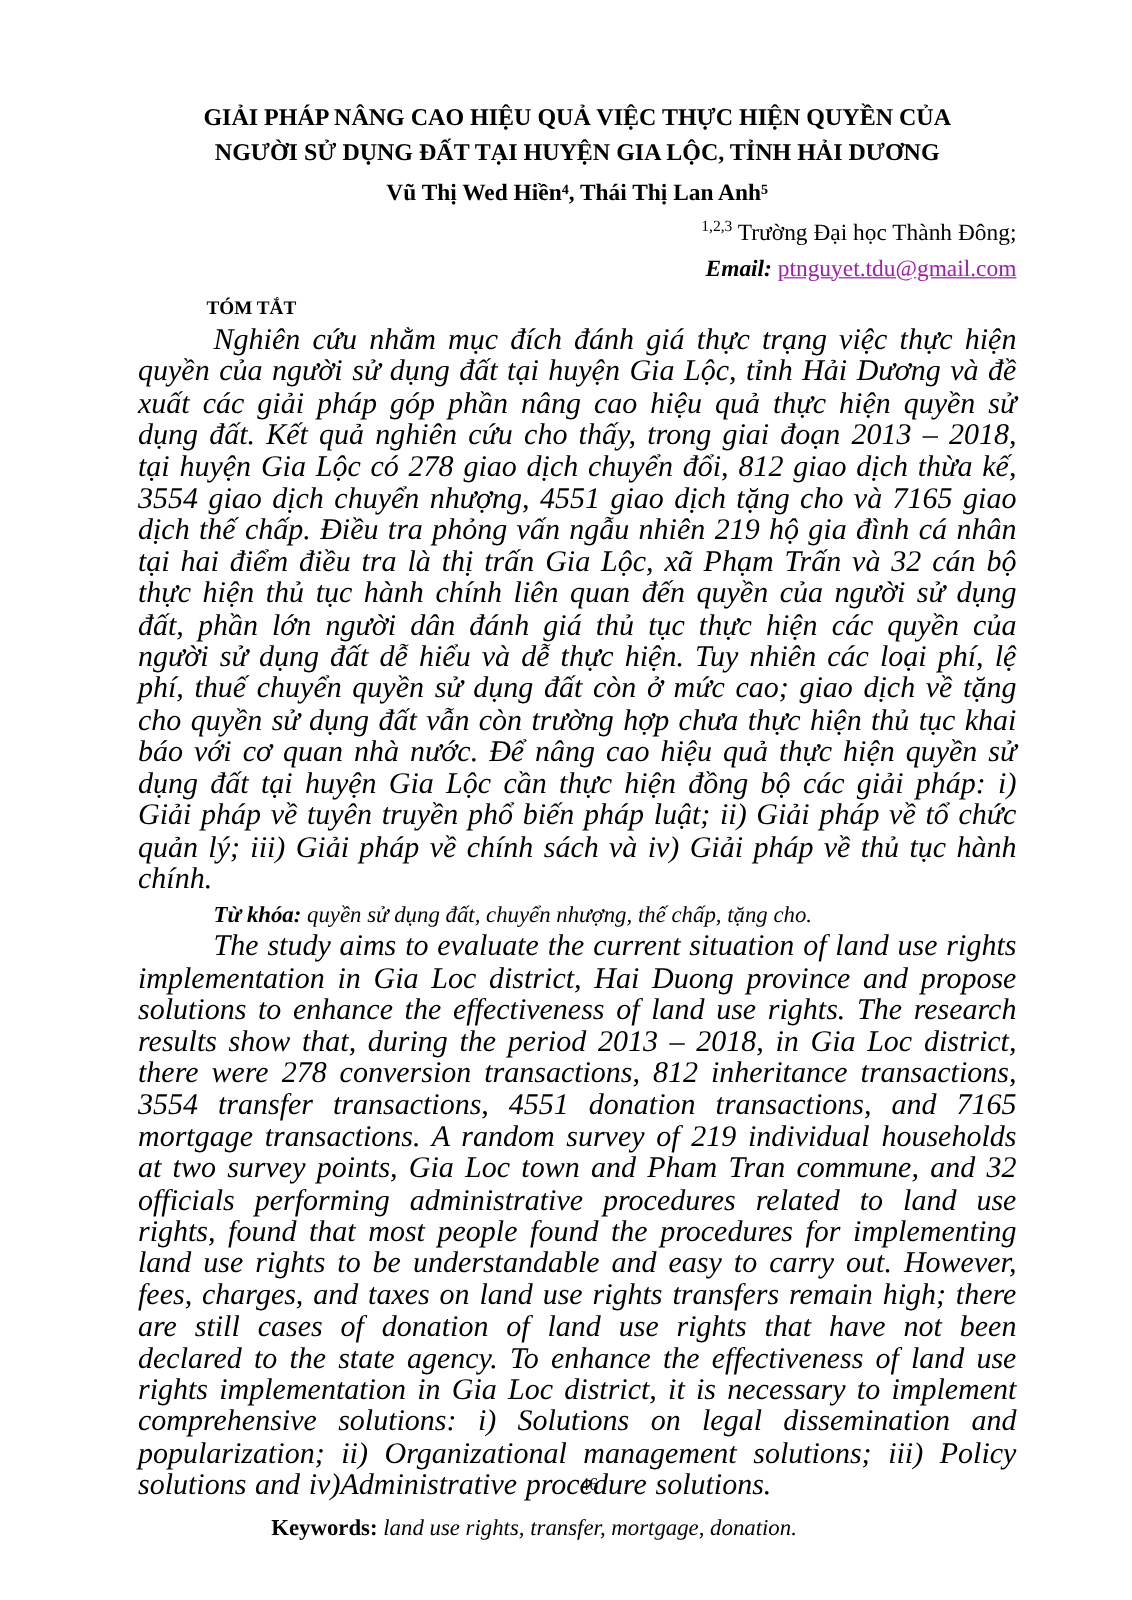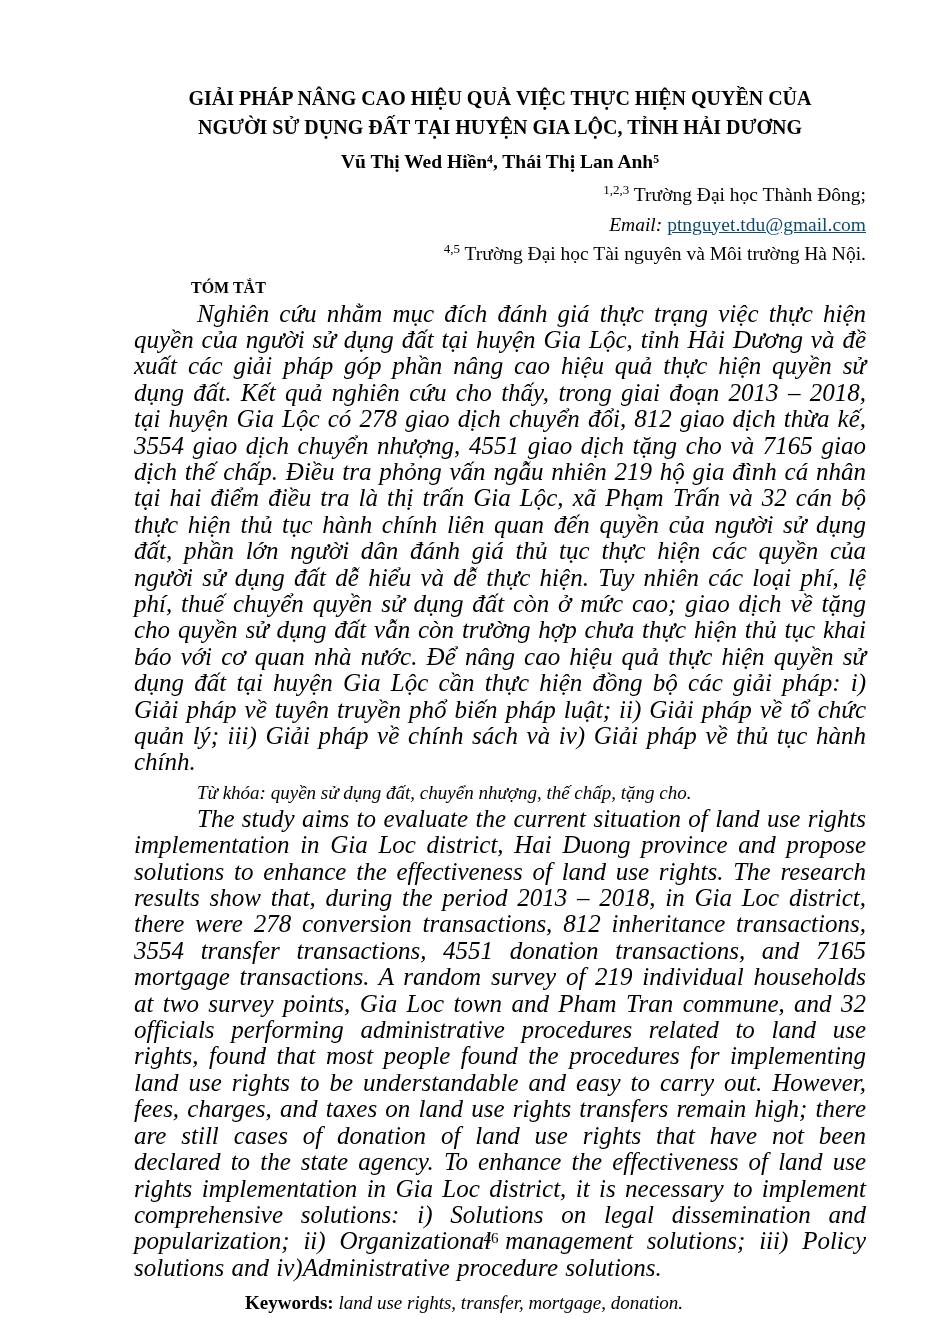--- a/index.html
+++ b/index.html
@@ -10,21 +10,21 @@
   body {
     width: 943px;
     height: 1333px;
     position: relative;
     font-family: "Liberation Serif", "DejaVu Serif", serif;
     color: #000000;
     overflow: hidden;
   }
   .content {
     position: absolute;
-    left: 134px;
+    left: 115px;
     top: 84px;
     width: 732px;
   }
   
   .title { margin: 0; padding: 0; }
   .title-line {
     display: block;
     text-align: center;
     font-weight: bold;
     font-size: 20px;
@@ -46,23 +46,23 @@
   .affil-line {
     display: block;
     text-align: right;
     font-size: 19.5px;
     line-height: 29.5px;
   }
   .affil-line sup {
     font-size: 13px;
     line-height: 0;
   }
-  .email-label { font-style: italic; }
+  .email-label { font-style: italic; font-weight: bold; }
   .email-link {
-    color: #0c4a6e;
+    color: #a21caf;
     text-decoration: underline;
     cursor: pointer;
   }
   
   .section-heading {
     font-size: 16px;
     font-weight: bold;
     margin: 10px 0 4px 0;
     padding-left: 57px;
   }
@@ -76,21 +76,21 @@
     margin: 0;
     word-spacing: 1px;
   }
   
   .kw-line {
     font-size: 19px;
     line-height: 26px;
     text-indent: 63px;
     margin: 4px 0 0 0;
   }
-  .kw-label-vn { font-weight: normal; font-style: italic; }
+  .kw-label-vn { font-weight: bold; font-style: italic; }
   .kw-label-en { font-weight: bold; margin-left: 48px; }
   .kw-text { font-style: italic; }
   .kw-line-en { margin-top: 9px; }
   
   .page-number {
     position: absolute;
     left: 125px;
     top: 1230px;
     width: 732px;
     text-align: center;
@@ -107,21 +107,20 @@
     <span class="title-line">NGƯỜI SỬ DỤNG ĐẤT TẠI HUYỆN GIA LỘC, TỈNH HẢI DƯƠNG</span>
   </h1>
 
   <div class="authors">
     <span class="author-line">Vũ Thị Wed Hiền⁴, Thái Thị Lan Anh⁵</span>
   </div>
 
   <div class="affiliations">
     <span class="affil-line"><sup>1,2,3</sup><span> Trường Đại học Thành Đông;</span></span>
     <span class="affil-line"><span class="email-label">Email: </span><a class="email-link">ptnguyet.tdu@gmail.com</a></span>
-    <span class="affil-line"><sup>4,5</sup><span> Trường Đại học Tài nguyên và Môi trường Hà Nội.</span></span>
   </div>
 
   <h2 class="section-heading">TÓM TẮT</h2>
 
   <p class="para">Nghiên cứu nhằm mục đích đánh giá thực trạng việc thực hiện quyền của người sử dụng đất tại huyện Gia Lộc, tỉnh Hải Dương và đề xuất các giải pháp góp phần nâng cao hiệu quả thực hiện quyền sử dụng đất. Kết quả nghiên cứu cho thấy, trong giai đoạn 2013 – 2018, tại huyện Gia Lộc có 278 giao dịch chuyển đổi, 812 giao dịch thừa kế, 3554 giao dịch chuyển nhượng, 4551 giao dịch tặng cho và 7165 giao dịch thế chấp. Điều tra phỏng vấn ngẫu nhiên 219 hộ gia đình cá nhân tại hai điểm điều tra là thị trấn Gia Lộc, xã Phạm Trấn và 32 cán bộ thực hiện thủ tục hành chính liên quan đến quyền của người sử dụng đất, phần lớn người dân đánh giá thủ tục thực hiện các quyền của người sử dụng đất dễ hiểu và dễ thực hiện. Tuy nhiên các loại phí, lệ phí, thuế chuyển quyền sử dụng đất còn ở mức cao; giao dịch về tặng cho quyền sử dụng đất vẫn còn trường hợp chưa thực hiện thủ tục khai báo với cơ quan nhà nước. Để nâng cao hiệu quả thực hiện quyền sử dụng đất tại huyện Gia Lộc cần thực hiện đồng bộ các giải pháp: i) Giải pháp về tuyên truyền phổ biến pháp luật; ii) Giải pháp về tổ chức quản lý; iii) Giải pháp về chính sách và iv) Giải pháp về thủ tục hành chính.</p>
 
   <p class="kw-line"><span class="kw-label-vn">Từ khóa:</span><span class="kw-text"> quyền sử dụng đất, chuyển nhượng, thế chấp, tặng cho.</span></p>
 
 
   <p class="para">The study aims to evaluate the current situation of land use rights implementation in Gia Loc district, Hai Duong province and propose solutions to enhance the effectiveness of land use rights. The research results show that, during the period 2013 – 2018, in Gia Loc district, there were 278 conversion transactions, 812 inheritance transactions, 3554 transfer transactions, 4551 donation transactions, and 7165 mortgage transactions. A random survey of 219 individual households at two survey points, Gia Loc town and Pham Tran commune, and 32 officials performing administrative procedures related to land use rights, found that most people found the procedures for implementing land use rights to be understandable and easy to carry out. However, fees, charges, and taxes on land use rights transfers remain high; there are still cases of donation of land use rights that have not been declared to the state agency. To enhance the effectiveness of land use rights implementation in Gia Loc district, it is necessary to implement comprehensive solutions: i) Solutions on legal dissemination and popularization; ii) Organizational management solutions; iii) Policy solutions and iv)Administrative procedure solutions.</p>

